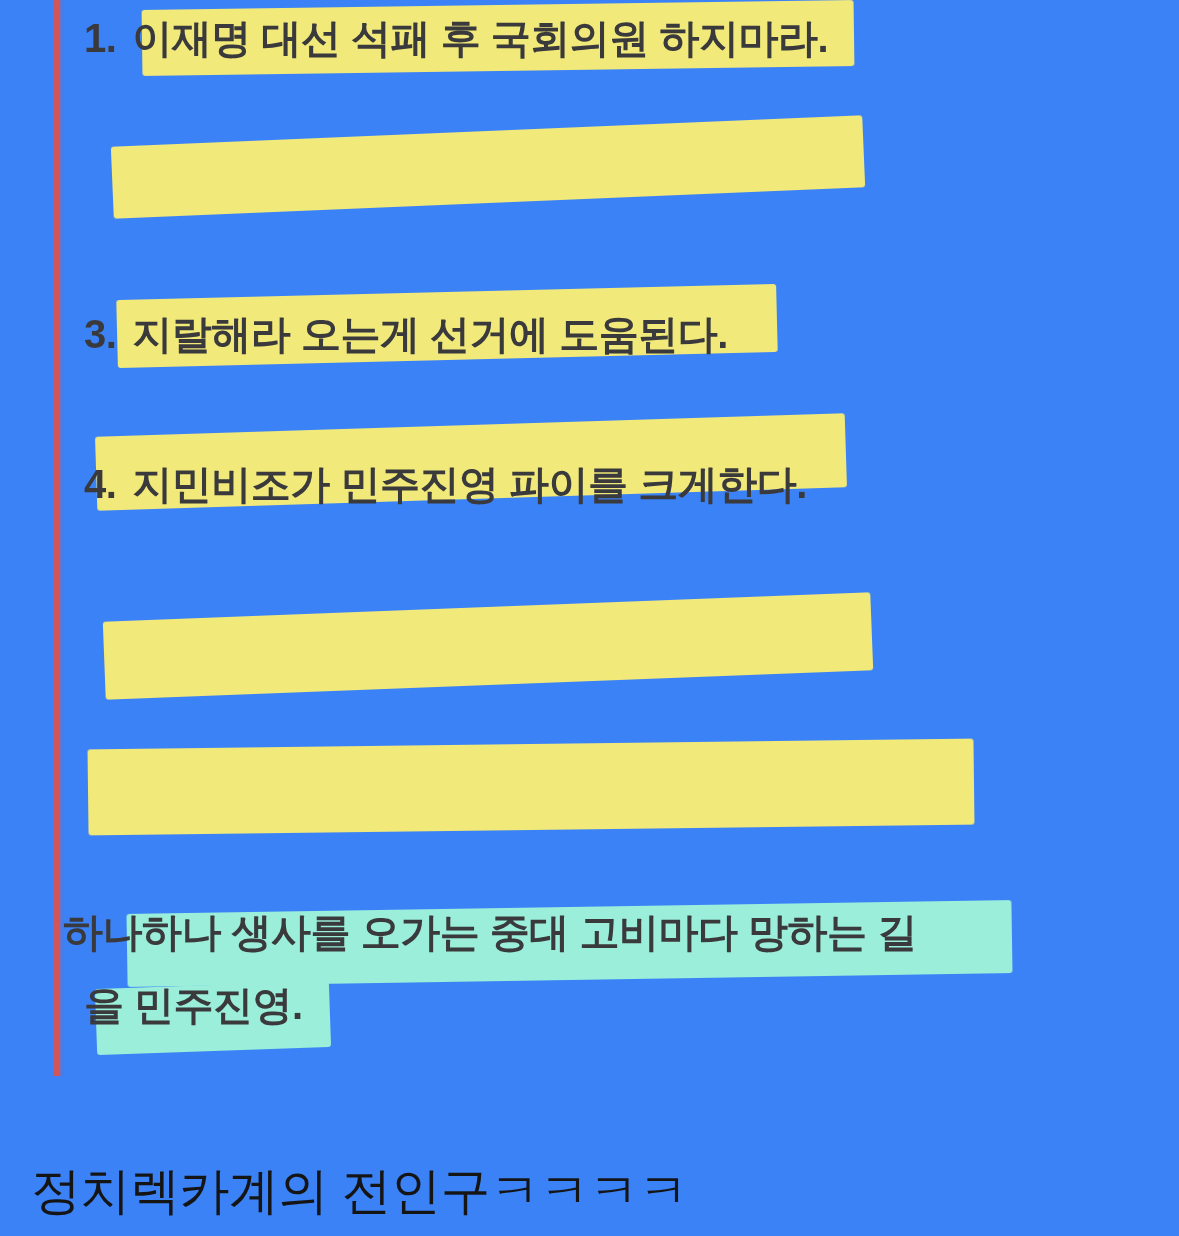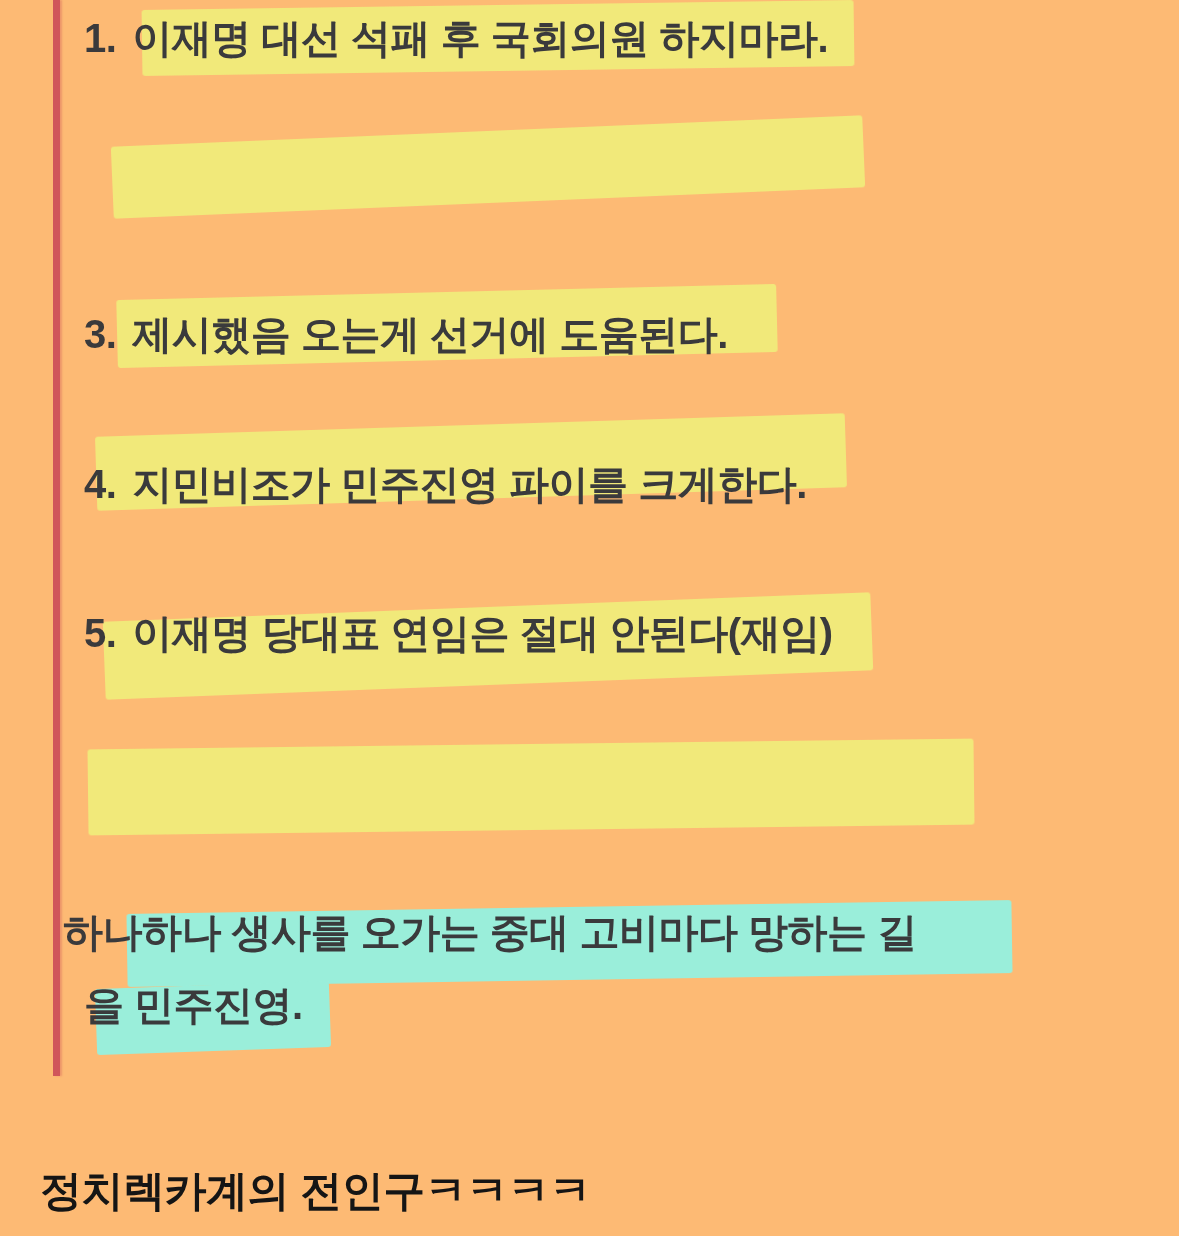--- a/index.html
+++ b/index.html
@@ -4,21 +4,21 @@
 <style>
   html, body {
     margin: 0;
     padding: 0;
     background: #fdfdfd;
   }
   .page {
     position: relative;
     width: 1179px;
     height: 1236px;
-    background: #fdba74;
+    background: #3b82f6;
     overflow: hidden;
     font-family: "Liberation Sans", sans-serif;
   }
   .quote-bar {
     position: absolute;
     left: 53px;
     top: 0;
     width: 7px;
     height: 1076px;
     background: #d0565a;
@@ -60,25 +60,25 @@
   #hl2 { left: 112px; top: 131px; width: 752px; height: 72px; transform: rotate(-2.4deg); }
   #hl3 { left: 117px; top: 292px; width: 660px; height: 68px; transform: rotate(-1.4deg); }
   #hl4 { left: 96px;  top: 425px; width: 750px; height: 74px; transform: rotate(-1.8deg); }
   #hl5 { left: 104px; top: 607px; width: 768px; height: 78px; transform: rotate(-2.2deg); }
   #hl6 { left: 88px;  top: 744px; width: 886px; height: 86px; transform: rotate(-0.7deg); }
   #hl7 { left: 127px; top: 907px; width: 885px; height: 73px; transform: rotate(-0.9deg); }
   #hl8 { left: 96px;  top: 985px; width: 234px; height: 66px; transform: rotate(-2deg); }
 
   .caption {
     position: absolute;
-    left: 40px;
+    left: 31px;
     top: 1166px;
-    font-size: 42px;
+    font-size: 50px;
     line-height: 50px;
-    font-weight: 700;
+    font-weight: 400;
     color: #151515;
     letter-spacing: -0.5px;
     white-space: nowrap;
     z-index: 3;
   }
 </style>
 </head>
 <body>
 
 <div class="page">
@@ -91,27 +91,24 @@
   <div class="hl y" id="hl4"></div>
   <div class="hl y" id="hl5"></div>
   <div class="hl y" id="hl6"></div>
   <div class="hl t" id="hl7"></div>
   <div class="hl t" id="hl8"></div>
 
   <div class="row" id="row1">
     <span class="num">1.</span><span class="txt">이재명 대선 석패 후 국회의원 하지마라.</span>
   </div>
   <div class="row" id="row3">
-    <span class="num">3.</span><span class="txt">제시했음 오는게 선거에 도움된다.</span>
+    <span class="num">3.</span><span class="txt">지랄해라 오는게 선거에 도움된다.</span>
   </div>
   <div class="row" id="row4">
     <span class="num">4.</span><span class="txt">지민비조가 민주진영 파이를 크게한다.</span>
-  </div>
-  <div class="row" id="row5">
-    <span class="num">5.</span><span class="txt">이재명 당대표 연임은 절대 안된다(재임)</span>
   </div>
 
   <div class="row" id="rowc1">하나하나 생사를 오가는 중대 고비마다 망하는 길</div>
   <div class="row" id="rowc2">을 민주진영.</div>
 
   <div class="caption">정치렉카계의 전인구ㅋㅋㅋㅋ</div>
 
 </div>
 
 </body></html>

